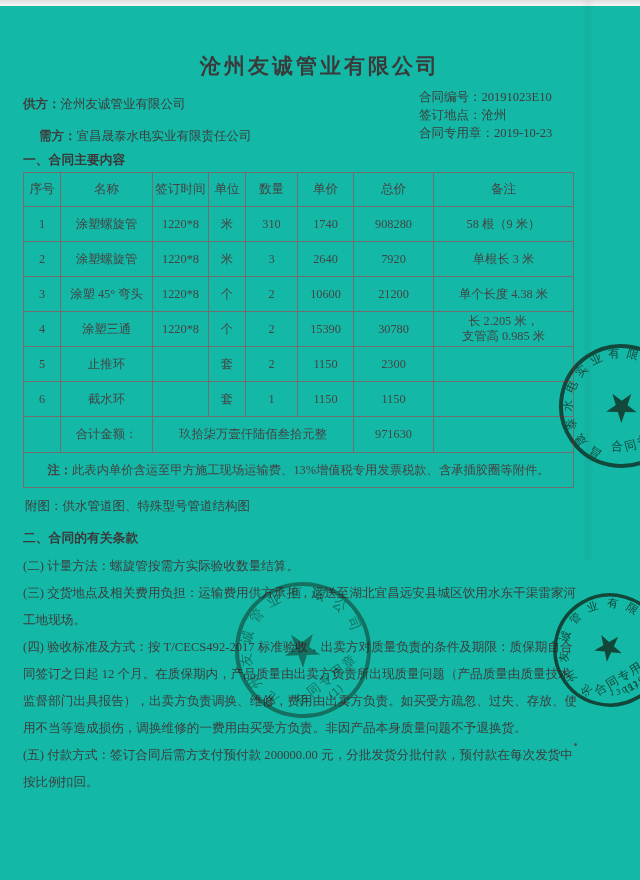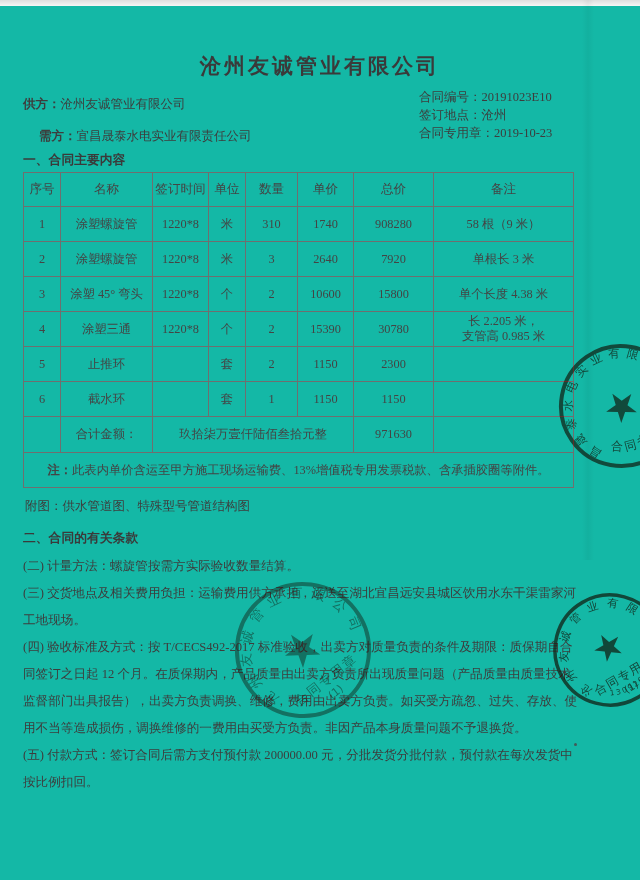--- a/index.html
+++ b/index.html
@@ -124,21 +124,21 @@
       <td>7920</td>
       <td>单根长 3 米</td>
     </tr>
     <tr>
       <td>3</td>
       <td>涂塑 45° 弯头</td>
       <td>1220*8</td>
       <td>个</td>
       <td>2</td>
       <td>10600</td>
-      <td>15800</td>
+      <td>21200</td>
       <td>单个长度 4.38 米</td>
     </tr>
     <tr>
       <td>4</td>
       <td>涂塑三通</td>
       <td>1220*8</td>
       <td>个</td>
       <td>2</td>
       <td>15390</td>
       <td>30780</td>

